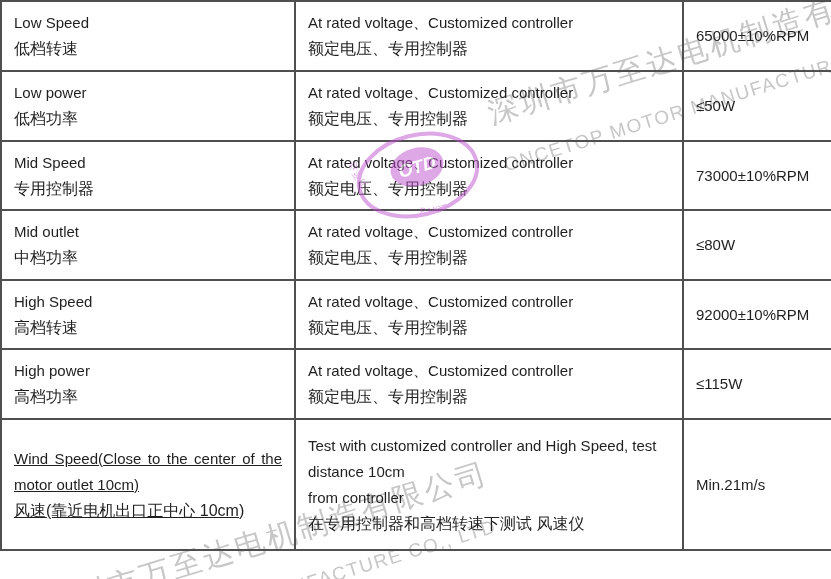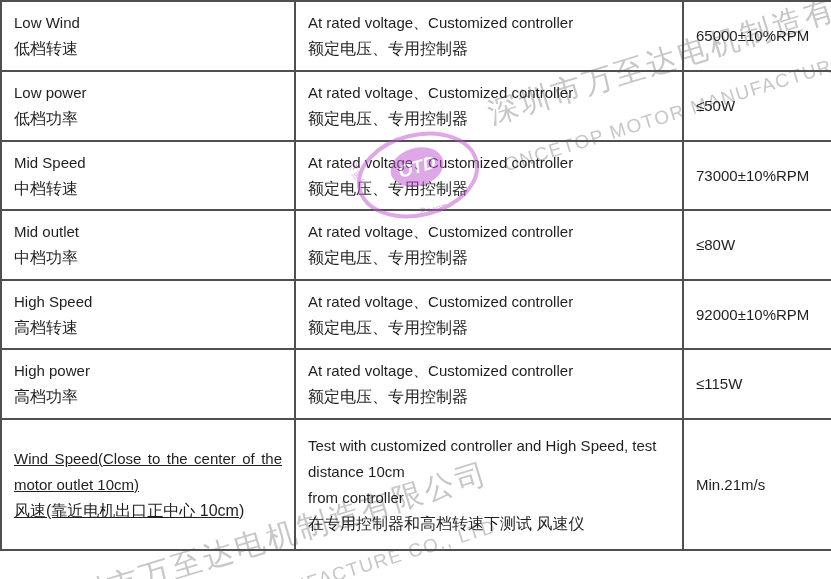--- a/index.html
+++ b/index.html
@@ -68,21 +68,21 @@
 
   <div class="wm wm-b">
     <div class="wm-zh">深圳市万至达电机制造有限公司</div>
     <div class="wm-en">ONCETOP MOTOR MANUFACTURE CO., LTD</div>
   </div>
 
   <table class="spec">
     <tbody>
         <tr class="r-std">
       <td class="col-param">
-        <div>Low Wind</div>
+        <div>Low Speed</div>
         <div class="zh-line">低档转速</div>
       </td>
       <td class="col-cond">
         <div>At rated voltage、Customized controller</div>
         <div class="zh-line">额定电压、专用控制器</div>
       </td>
       <td class="col-spec spec-val">65000±10%RPM</td>
     </tr>
     <tr class="r-std">
       <td class="col-param">
@@ -91,21 +91,21 @@
       </td>
       <td class="col-cond">
         <div>At rated voltage、Customized controller</div>
         <div class="zh-line">额定电压、专用控制器</div>
       </td>
       <td class="col-spec spec-val">≤50W</td>
     </tr>
     <tr class="r-mid">
       <td class="col-param">
         <div>Mid Speed</div>
-        <div class="zh-line">中档转速</div>
+        <div class="zh-line">专用控制器</div>
       </td>
       <td class="col-cond">
         <div>At rated voltage、Customized controller</div>
         <div class="zh-line">额定电压、专用控制器</div>
       </td>
       <td class="col-spec spec-val">73000±10%RPM</td>
     </tr>
     <tr class="r-std">
       <td class="col-param">
         <div>Mid outlet</div>

